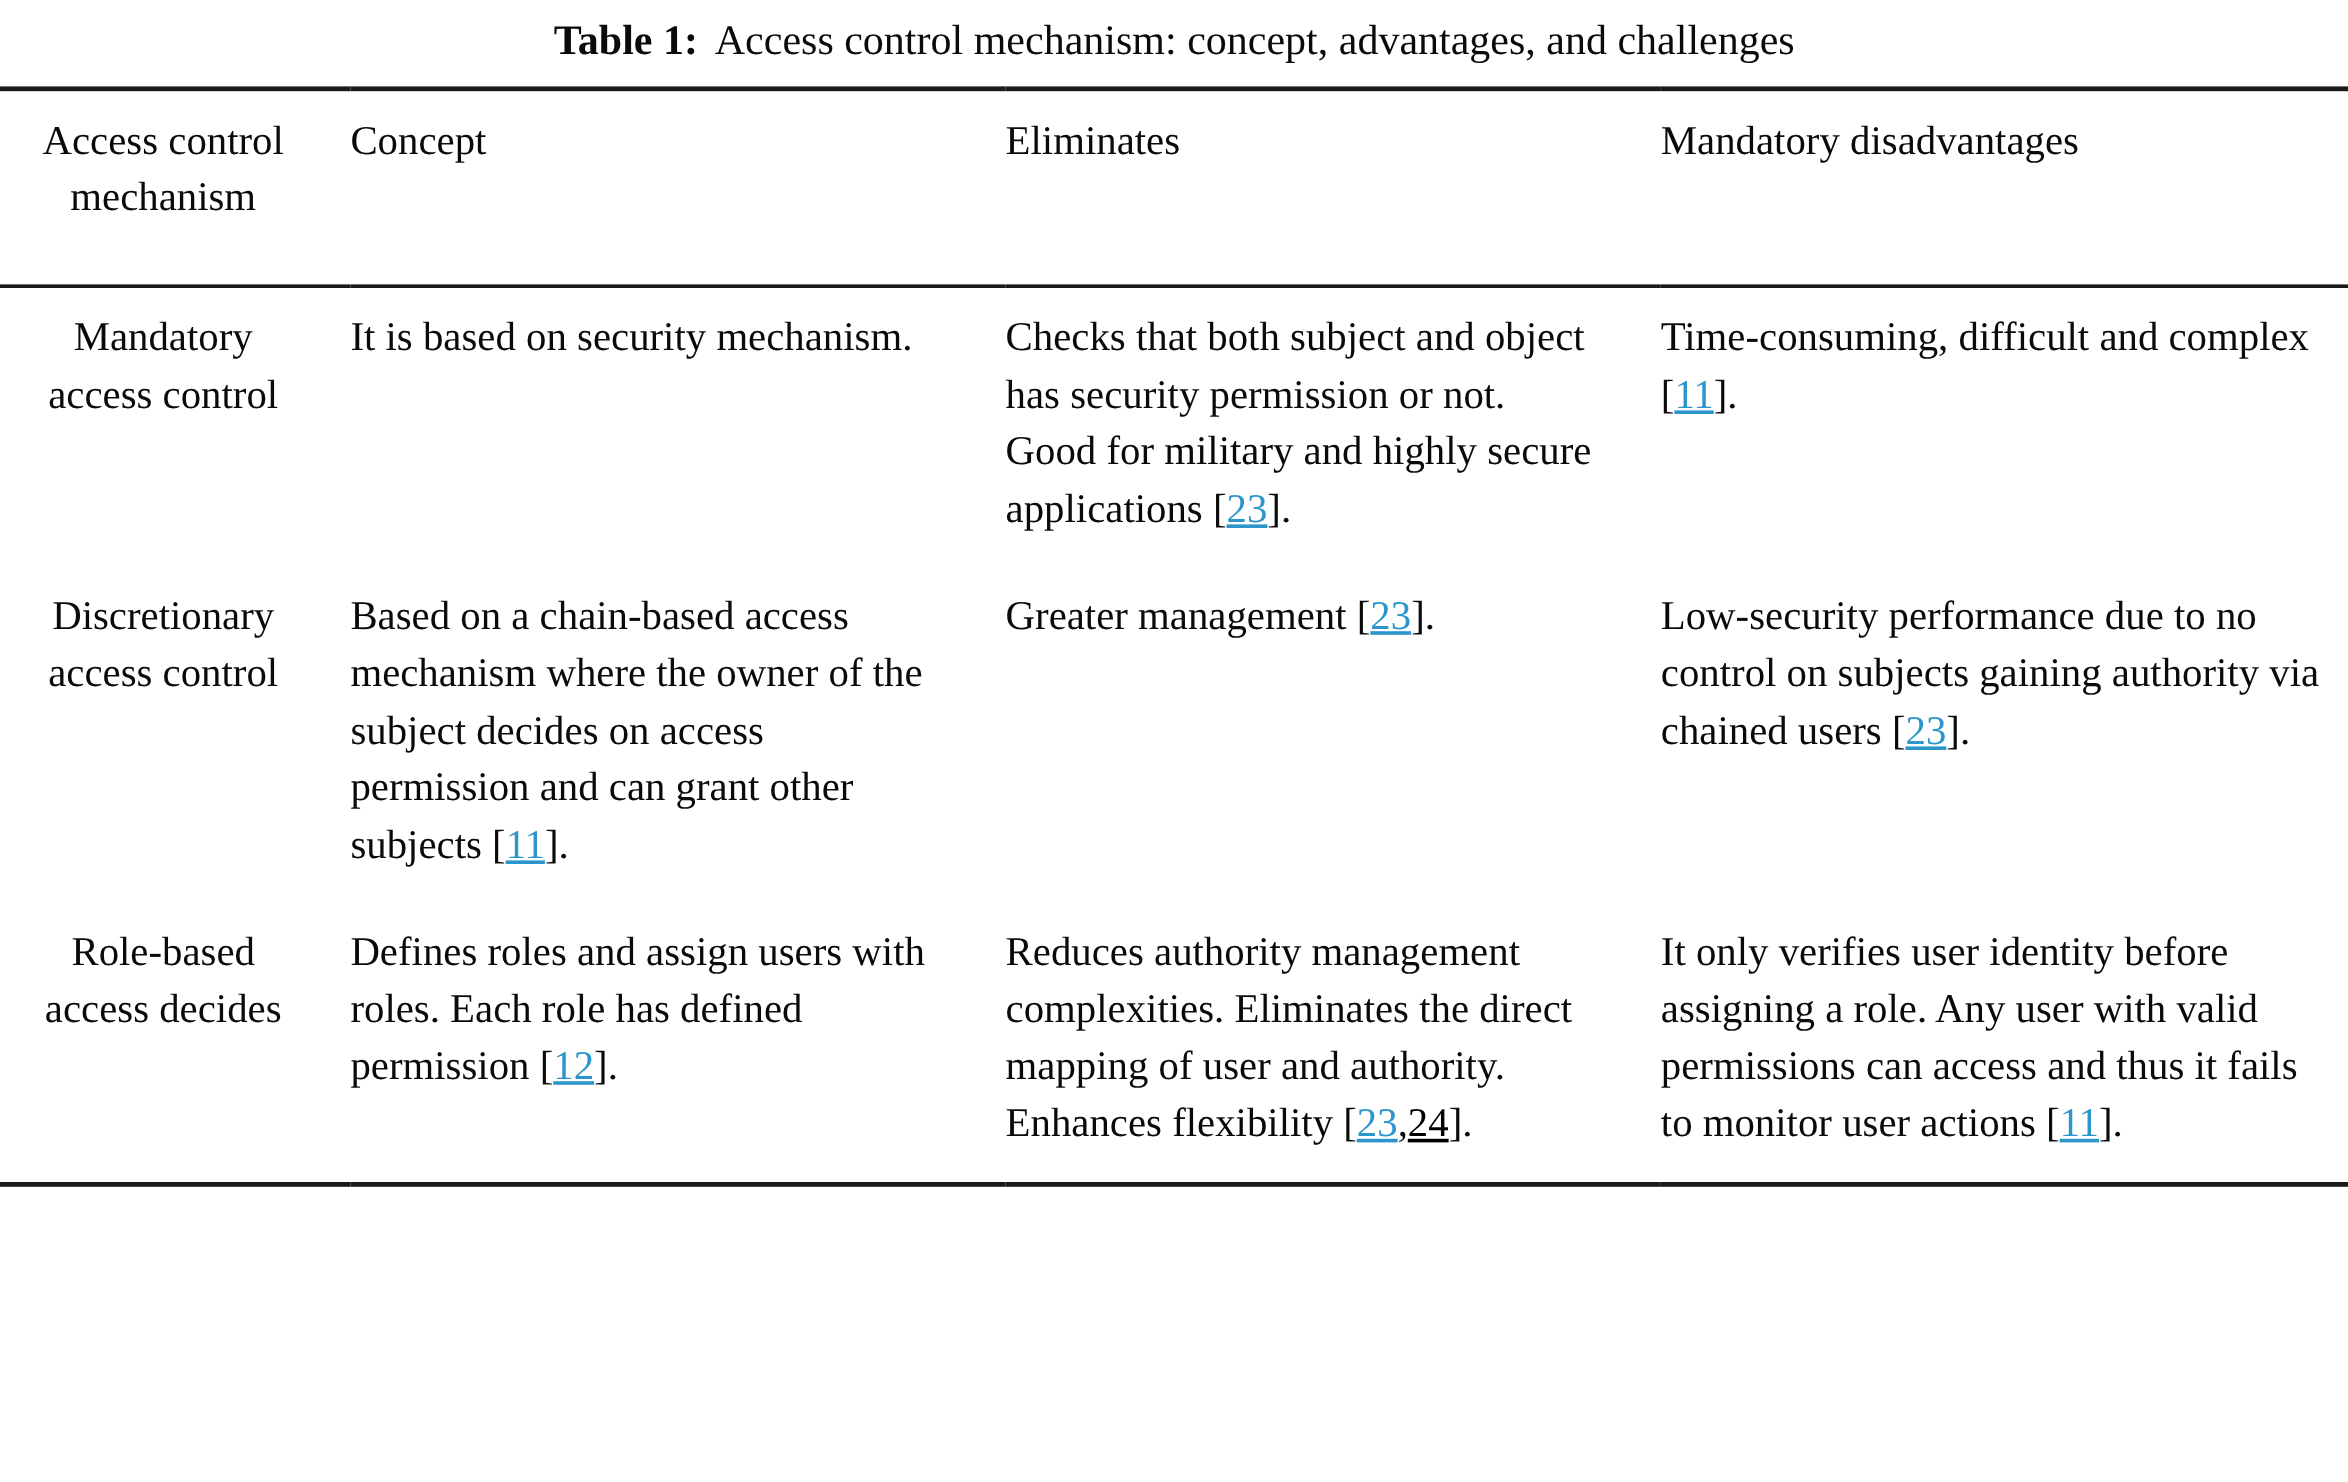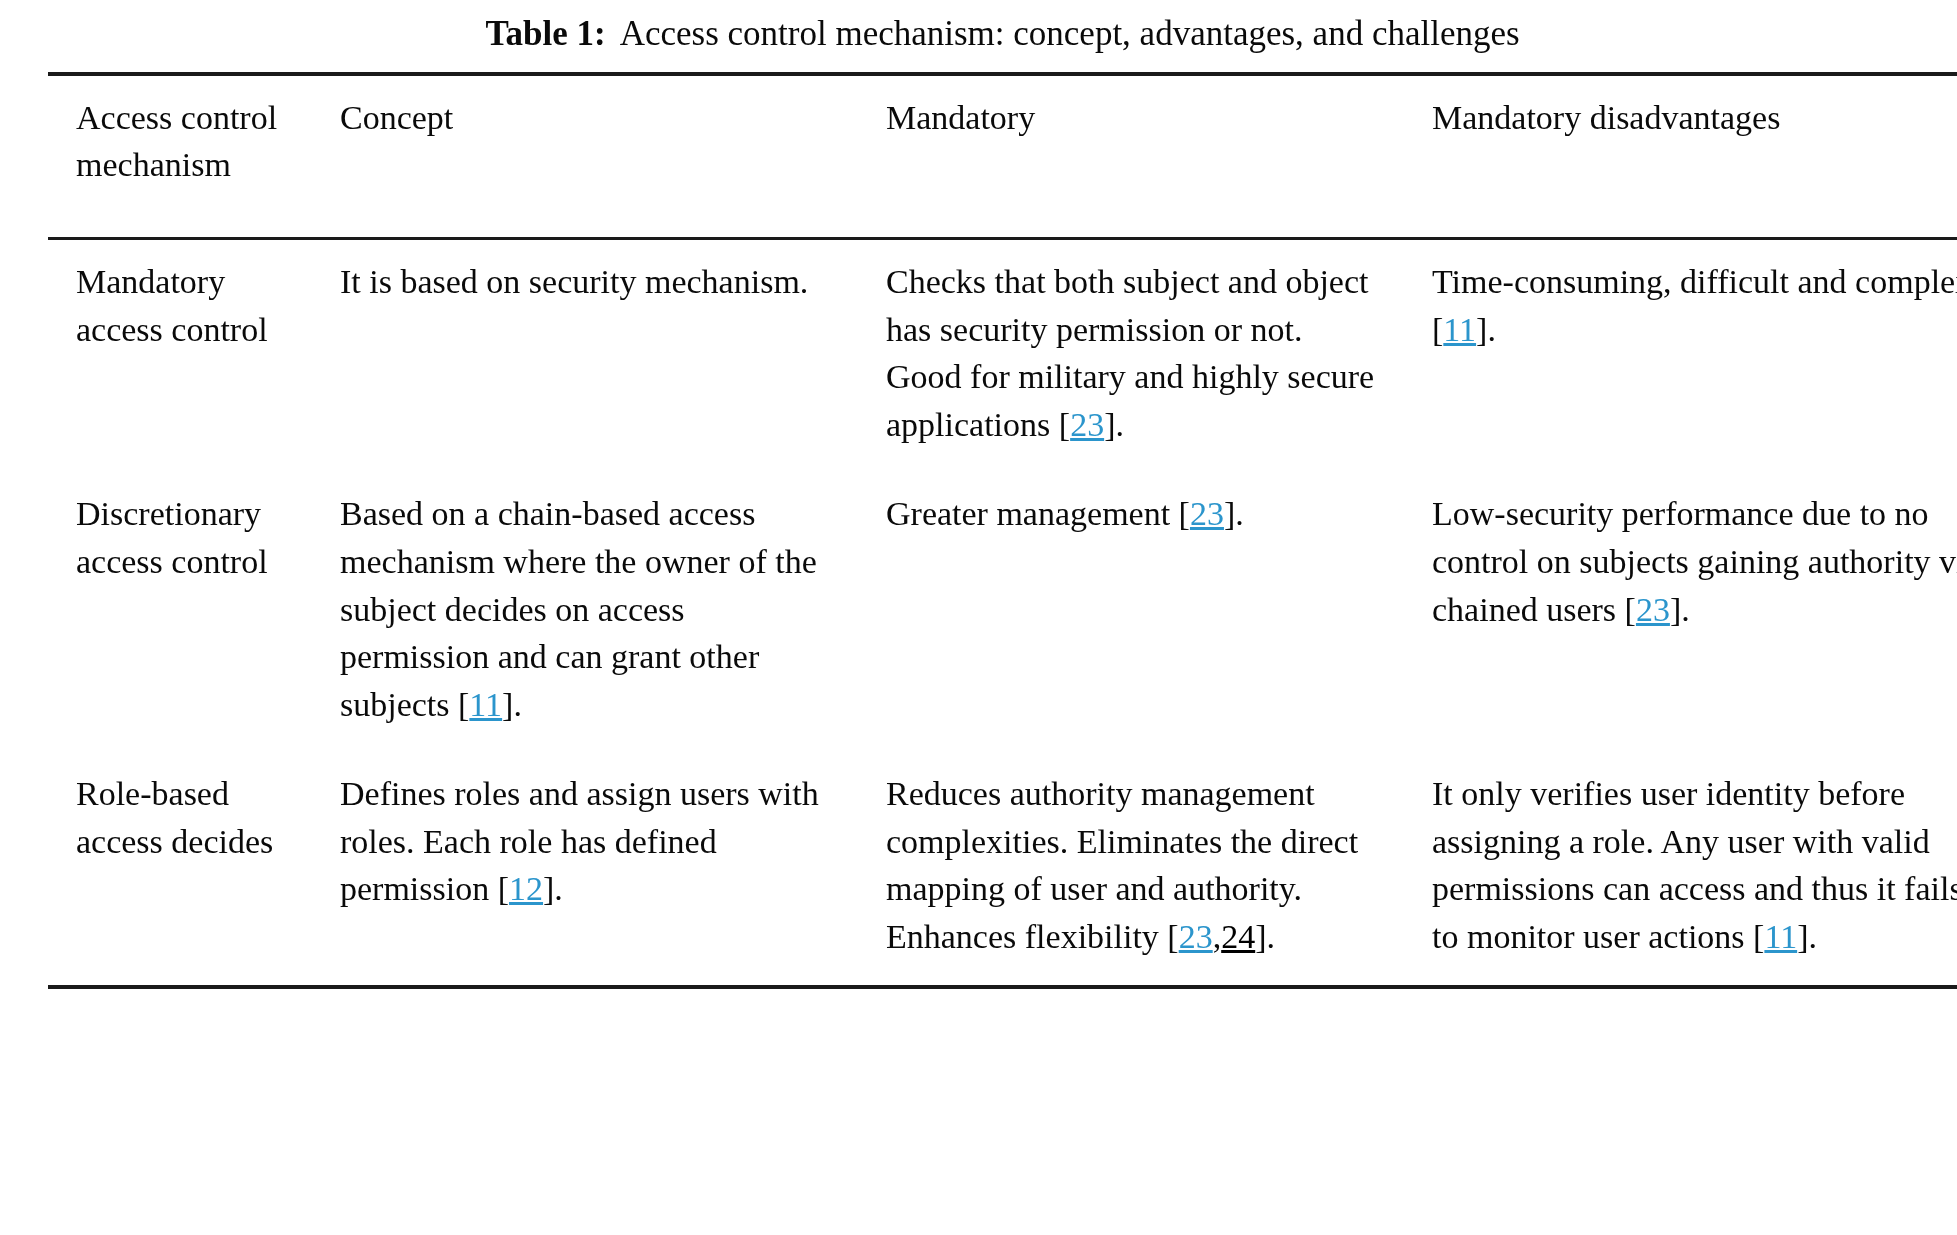--- a/index.html
+++ b/index.html
@@ -4,21 +4,20 @@
 <style>
   html, body { margin: 0; padding: 0; background: #ffffff; }
   .page {
     width: 1957px;
     min-height: 1235px;
     box-sizing: border-box;
     background: #ffffff;
     font-family: "Liberation Serif", serif;
     color: #0a0a0a;
     overflow: hidden;
-    padding-left: 48px;
   }
   .caption {
     text-align: center;
     font-size: 35px;
     padding: 12px 0 16px 0;
     line-height: 1.25;
   }
   .caption-label { font-weight: 700; }
   .caption-text { margin-left: 14px; }
   table.ac-table {
@@ -36,21 +35,21 @@
     line-height: 1.4;
     word-wrap: break-word;
   }
   thead th {
     border-bottom: 3px solid #1a1a1a;
     padding: 18px 46px 48px 0;
   }
   tbody td {
     padding: 18px 46px 24px 0;
   }
-  th:first-child, td:first-child { padding-left: 28px; padding-right: 48px; }
+  th:first-child, td:first-child { padding-left: 28px; padding-right: 48px; text-align: center; }
   th:last-child, td:last-child { padding-right: 18px; }
   .cite { cursor: pointer; text-decoration: underline; }
 </style>
 </head>
 <body>
 
 <div class="page">
 
   <div class="caption">
     <span class="caption-label">Table 1:</span><span class="caption-text">Access control mechanism: concept, advantages, and challenges</span>
@@ -60,21 +59,21 @@
     <colgroup>
       <col style="width:292px">
       <col style="width:546px">
       <col style="width:546px">
       <col style="width:573px">
     </colgroup>
     <thead>
       <tr>
         <th>Access control mechanism</th>
         <th>Concept</th>
-        <th>Mandatory</th>
+        <th>Eliminates</th>
         <th>Mandatory disadvantages</th>
       </tr>
     </thead>
     <tbody>
       <tr>
         <td><span>Mandatory access control</span></td>
         <td><span>It is based on security mechanism.</span></td>
         <td><span>Checks that both subject and object has security permission or not. Good for military and highly secure applications [</span><span class="cite" style="color: rgb(43, 149, 204);">23</span><span>].</span></td>
         <td><span>Time-consuming, difficult and complex [</span><span class="cite" style="color: rgb(43, 149, 204);">11</span><span>].</span></td>
       </tr>

